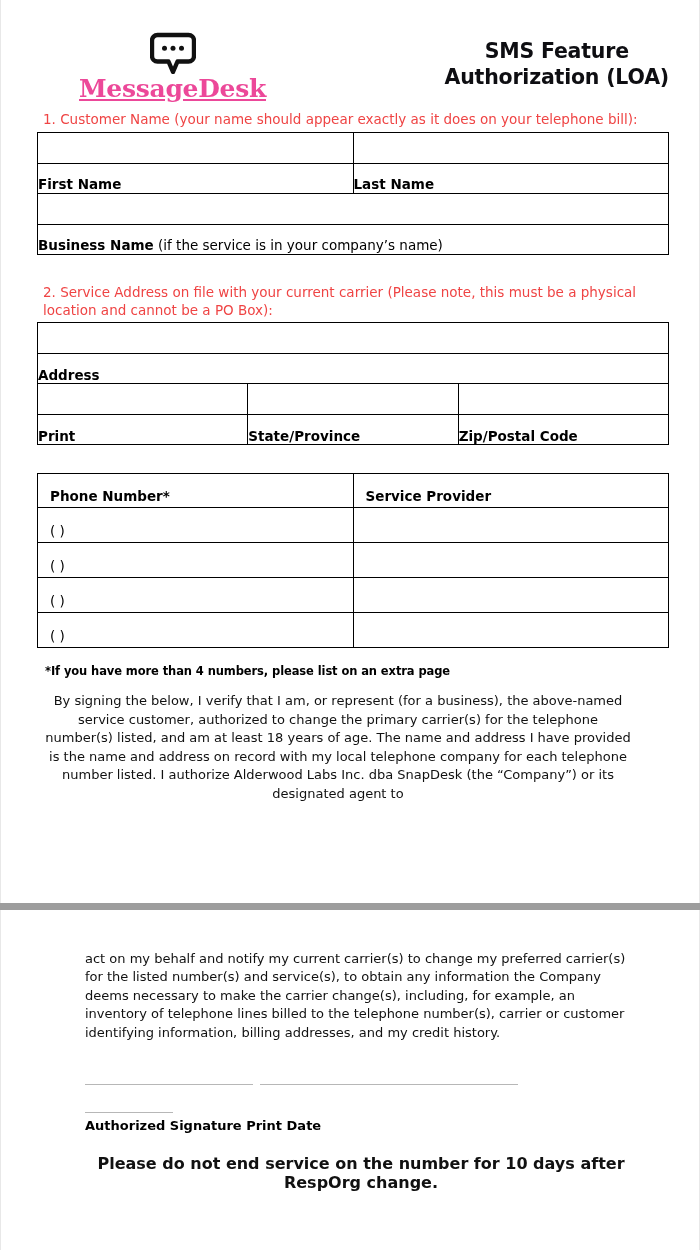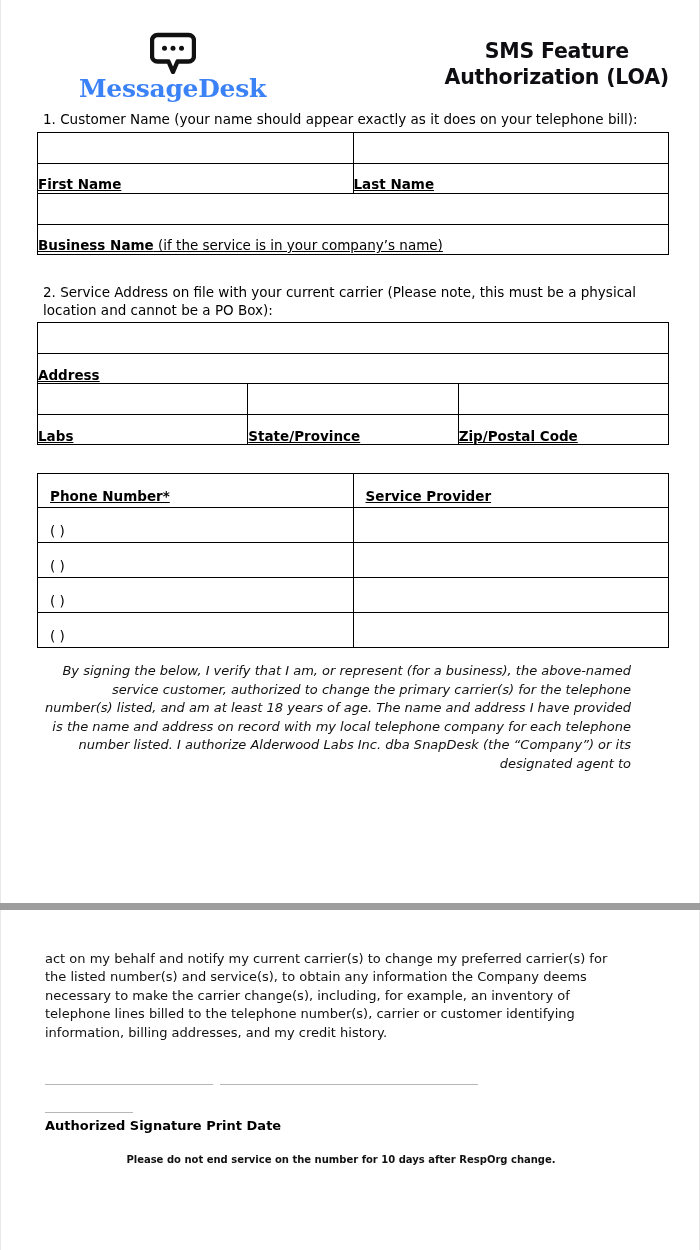--- a/index.html
+++ b/index.html
@@ -30,20 +30,21 @@
     height: 903px;
     padding: 0;
   }
   .page-break {
     width: 700px;
     height: 7px;
     background: #9d9d9d;
   }
   .page-two {
     height: 340px;
+    padding-left: 40px;
   }
   .inner {
     padding: 0 30px 0 36px;
   }
 
   
   .header {
     display: flex;
     align-items: flex-start;
     justify-content: space-between;
@@ -62,38 +63,39 @@
     height: 42px;
     display: block;
     margin-bottom: 2px;
   }
   .brand-word {
     font-family: "DejaVu Serif", "Liberation Serif", serif;
     font-weight: bold;
     font-size: 25px;
     letter-spacing: -0.3px;
     line-height: 1.05;
-    color: #3b82f6;
+    color: #ec4899;
+    text-decoration: underline;
   }
   .doc-title {
     text-align: center;
     font-weight: bold;
     font-size: 20.5px;
     line-height: 1.28;
     letter-spacing: -0.2px;
     color: #0e0e12;
     margin-top: 8px;
     max-width: 300px;
   }
 
   
   .prompt {
     font-size: 13.5px;
     line-height: 1.36;
-    color: #000000;
+    color: #ef4444;
     margin: 0 0 3px 0;
     padding-left: 6px;
   }
   .sec-gap { height: 28px; }
 
   
   table.form {
     width: 100%;
     border-collapse: collapse;
     table-layout: fixed;
@@ -104,61 +106,58 @@
     padding: 0;
     vertical-align: bottom;
   }
   td.blank { height: 30px; }
   td.lbl {
     height: 29px;
     padding: 0 0 5px 10px;
     font-size: 13.5px;
     font-weight: bold;
     line-height: 1.2;
-    text-decoration: underline;
   }
   td.lbl .norm { font-weight: normal; }
 
   
   table.phones {
     width: 100%;
     border-collapse: collapse;
     table-layout: fixed;
   }
   table.phones td {
     border: 1.6px solid #000;
     font-size: 13.5px;
     height: 31px;
     padding: 0 0 3px 12px;
     vertical-align: bottom;
   }
   table.phones td.hd {
     font-weight: bold;
     height: 30px;
-    text-decoration: underline;
   }
   table.phones td.paren {
     font-weight: normal;
   }
 
   
   .note {
     font-size: 11.5px;
     font-weight: bold;
     margin: 16px 0 0 8px;
     letter-spacing: -0.1px;
   }
   .para {
     font-size: 13px;
     line-height: 1.42;
     margin: 14px 0 0 8px;
     padding-right: 38px;
-    text-align: right;
+    text-align: center;
     color: #111;
-    font-style: italic;
   }
   .para-two {
     font-size: 13px;
     line-height: 1.42;
     margin: 0 0 0 8px;
     padding-right: 38px;
     padding-top: 40px;
     color: #111;
   }
 
@@ -182,21 +181,21 @@
   .rule-print {
     width: 88px;
     margin: 27px 0 0 8px;
   }
   .print-label {
     font-size: 13px;
     font-weight: bold;
     margin: 5px 0 0 8px;
   }
   .footer-note {
-    font-size: 10px;
+    font-size: 16px;
     font-weight: bold;
     text-align: center;
     margin-top: 21px;
     padding-right: 24px;
     color: #111;
   }
 </style>
 </head>
 <body>
 
@@ -249,21 +248,21 @@
       </tr>
       <tr>
         <td class="lbl" colspan="3">Address</td>
       </tr>
       <tr>
         <td class="blank" style="width:33%;"></td>
         <td class="blank" style="width:34%;"></td>
         <td class="blank" style="width:33%;"></td>
       </tr>
       <tr>
-        <td class="lbl">Labs</td>
+        <td class="lbl">Print</td>
         <td class="lbl">State/Province</td>
         <td class="lbl">Zip/Postal Code</td>
       </tr>
     </tbody>
       </table>
 
     <div class="sec-gap"></div>
 
     <table class="phones">
       <tbody>
@@ -283,20 +282,21 @@
         <td class="paren">( )</td>
         <td></td>
       </tr>
       <tr>
         <td class="paren">( )</td>
         <td></td>
       </tr>
     </tbody>
       </table>
 
+    <div class="note">*If you have more than 4 numbers, please list on an extra page</div>
 
     <div class="para">By signing the below, I verify that I am, or represent (for a business), the above-named service customer, authorized to change the primary carrier(s) for the telephone number(s) listed, and am at least 18 years of age. The name and address I have provided is the name and address on record with my local telephone company for each telephone number listed. I authorize Alderwood Labs Inc. dba SnapDesk (the “Company”) or its designated agent to</div>
   </div>
 </div>
 
 <div class="page-break"></div>
 
 <div class="page page-two">
   <div class="inner">
     <div class="para-two">act on my behalf and notify my current carrier(s) to change my preferred carrier(s) for the listed number(s) and service(s), to obtain any information the Company deems necessary to make the carrier change(s), including, for example, an inventory of telephone lines billed to the telephone number(s), carrier or customer identifying information, billing addresses, and my credit history.</div>

